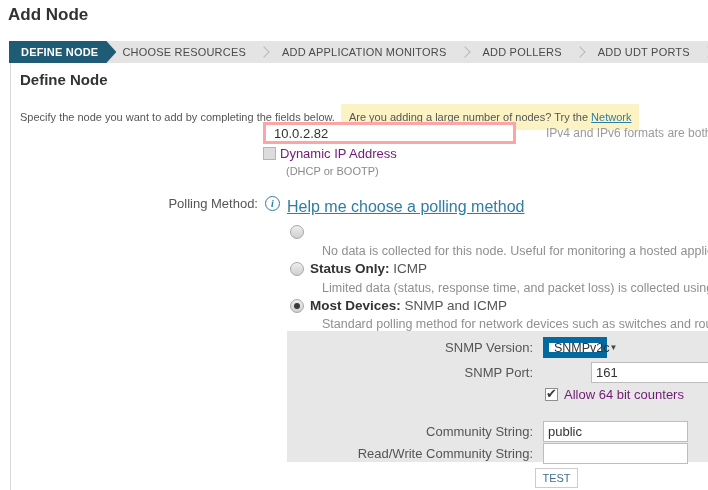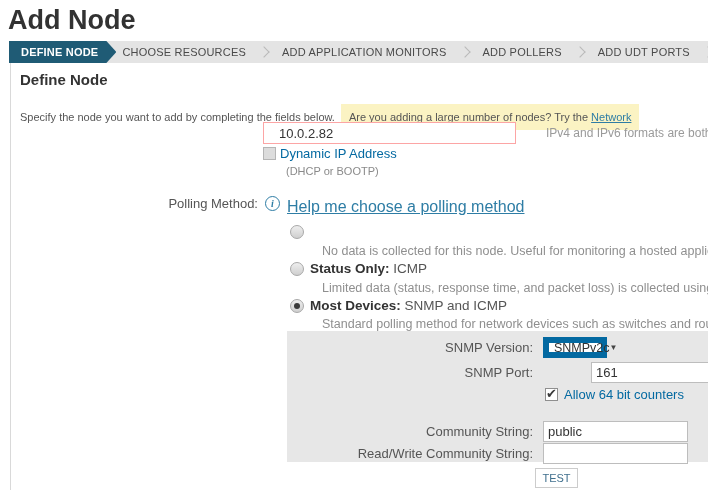--- a/index.html
+++ b/index.html
@@ -1,44 +1,44 @@
 <!DOCTYPE html>
 <html><head>
 <meta charset="utf-8">
 <style>
   * { margin:0; padding:0; box-sizing:border-box; }
   html,body { width:708px; height:490px; background:#fff; }
   body { font-family:"Liberation Sans","DejaVu Sans",sans-serif; color:#555; overflow:hidden; }
   #page { position:relative; width:708px; height:490px; overflow:hidden; }
 
   
-  .page-title { position:absolute; left:8px; top:5px; font-size:27px; font-weight:bold; color:#323232; }
+  .page-title { position:absolute; left:8px; top:5px; font-size:17px; font-weight:bold; color:#323232; }
 
   
   .wizard { position:absolute; left:9px; top:41px; right:0; height:22px; background:#e4e4e4; display:flex; align-items:center; white-space:nowrap; overflow:hidden; }
   .step-active { background:#1f5b75; color:#fff; font-weight:bold; font-size:11px; height:22px; line-height:22px; padding:0 18px 0 12px; clip-path:polygon(0 0, calc(100% - 10px) 0, 100% 50%, calc(100% - 10px) 100%, 0 100%); letter-spacing:.2px; }
   .step { font-size:11px; color:#4a4a4a; padding:0 6px; letter-spacing:.2px; }
   .chev { display:inline-block; width:8px; height:8px; border-top:1px solid #b9b9b9; border-right:1px solid #b9b9b9; transform:rotate(45deg); margin:0 8px; flex:none; }
 
   
   .content-border { position:absolute; left:10px; top:63px; bottom:0; width:0; border-left:1px solid #d9d9d9; }
   .section-heading { position:absolute; left:20px; top:71px; font-size:15px; font-weight:bold; color:#333; }
   .intro-row { position:absolute; left:20px; top:104px; right:0; white-space:nowrap; overflow:hidden; font-size:11px; color:#555; display:flex; align-items:center; }
   .hl { background:#fbf3c3; padding:7px 8px; margin-left:6px; }
   a.link { color:#2e7da5; text-decoration:underline; }
 
   
   .lbl { position:absolute; left:10px; width:248px; text-align:right; font-size:13px; color:#555; }
-  .tinput { position:absolute; height:22px; border:1px solid #fca5a5; background:#fff; font-size:13px; color:#333; padding:0 15px; font-family:inherit; }
+  .tinput { position:absolute; height:22px; border:3px solid #fca5a5; background:#fff; font-size:13px; color:#333; padding:0 8px; font-family:inherit; }
   .hint { position:absolute; font-size:12px; color:#9a9a9a; white-space:nowrap; }
 
   .cbox { position:absolute; width:13px; height:13px; background:#dcdcdc; border:1px solid #b5b5b5; }
   .cbox.checked { background:#fff; border:1px solid #8f8f8f; }
   .cbox.checked::after { content:"\2714"; position:absolute; left:0px; top:-3px; font-size:13px; color:#3a3a3a; }
-  .cbl { position:absolute; font-size:13px; color:#0369a1; white-space:nowrap; }
+  .cbl { position:absolute; font-size:13px; color:#701a75; white-space:nowrap; }
   .sub { position:absolute; font-size:11px; color:#8a8a8a; }
 
   .info-icon { position:absolute; width:15px; height:15px; border:1px solid #2e7da5; border-radius:50%; color:#2e7da5; font-size:10px; font-weight:bold; text-align:center; line-height:14px; font-family:"Liberation Serif","DejaVu Serif",serif; font-style:italic; }
   .help-link { position:absolute; font-size:16px; }
 
   .radio { position:absolute; width:14px; height:14px; border-radius:50%; border:1px solid #a8a8a8; background:linear-gradient(#eee,#cfcfcf); }
   .radio.selected::after { content:""; position:absolute; left:3px; top:3px; width:6px; height:6px; border-radius:50%; background:#3a3a3a; }
   .opt-title { position:absolute; font-size:13.5px; white-space:nowrap; color:#555; }
   .opt-title b { color:#333; }
   .opt-desc { position:absolute; font-size:12.5px; color:#8f8f8f; white-space:nowrap; }

